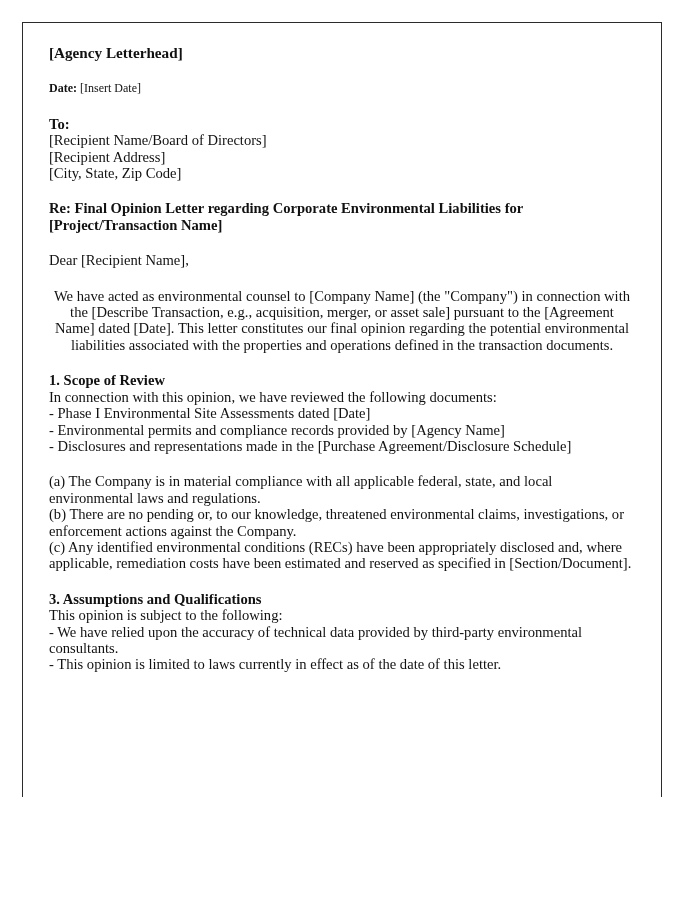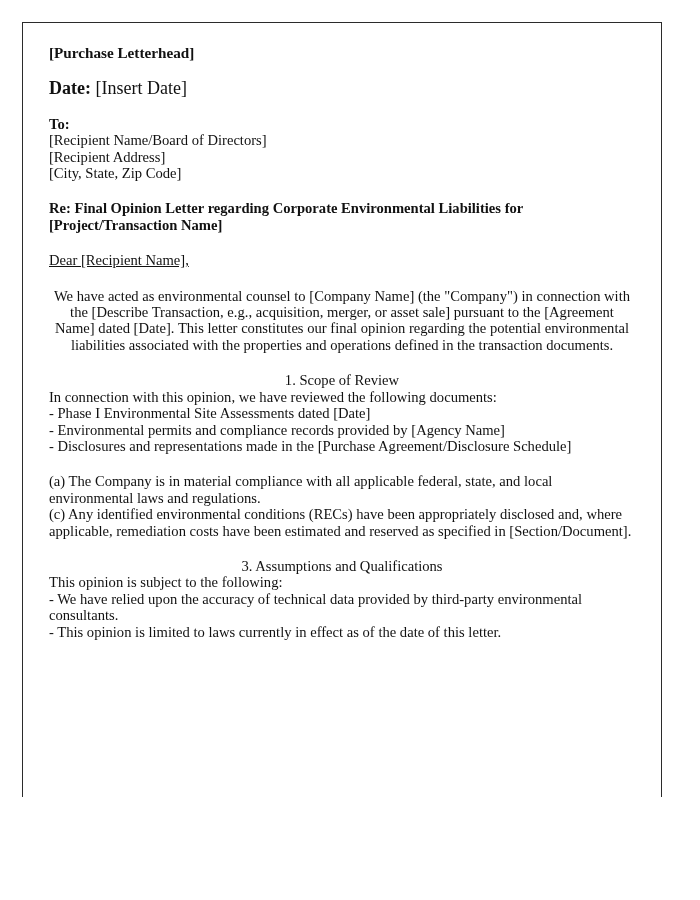--- a/index.html
+++ b/index.html
@@ -37,21 +37,21 @@
   }
 
   .letterhead {
     font-weight: bold;
     font-size: 15.2px;
     margin: 0 0 19px 0;
   }
 
   .date-line {
     margin: 0 0 19px 0;
-    font-size: 18px;
+    font-size: 12px;
   }
   .date-line .lbl {
     font-weight: bold;
   }
 
   .to-block {
     margin: 16px 0 19px 0;
   }
   .to-block .to-label {
     font-weight: bold;
@@ -61,54 +61,52 @@
     display: block;
   }
 
   .re-block {
     font-weight: bold;
     margin: 0 0 19px 0;
   }
 
   .salutation {
     margin: 0 0 19px 0;
-    text-decoration: underline;
   }
 
   .body-para {
     margin: 0 0 19px 0;
     text-align: center;
   }
 
   .section {
     margin: 0 0 19px 0;
   }
   .section-heading {
-    font-weight: normal;
+    font-weight: bold;
     display: block;
-    text-align: center;
   }
   .section-lead {
     display: block;
   }
   .section-item {
     display: block;
   }
 
   .section:last-child {
     margin-bottom: 0;
   }
 </style>
 </head>
 <body>
 
 <div class="page-sheet">
   <div class="page-inner">
 
-    <div class="letterhead">[Purchase Letterhead]</div>
+    <div class="letterhead">[Agency Letterhead]</div>
 
     <div class="date-line">
       <span class="lbl">Date:</span>
       <span>[Insert Date]</span>
     </div>
 
     <div class="to-block">
       <span class="to-label">To:</span>
       <span class="addr-line">[Recipient Name/Board of Directors]</span>
       <span class="addr-line">[Recipient Address]</span>
@@ -124,20 +122,21 @@
     <div class="section">
       <span class="section-heading">1. Scope of Review</span>
       <span class="section-lead">In connection with this opinion, we have reviewed the following documents:</span>
       <span class="section-item">- Phase I Environmental Site Assessments dated [Date]</span>
       <span class="section-item">- Environmental permits and compliance records provided by [Agency Name]</span>
       <span class="section-item">- Disclosures and representations made in the [Purchase Agreement/Disclosure Schedule]</span>
     </div>
 
     <div class="section">
       <span class="section-item">(a) The Company is in material compliance with all applicable federal, state, and local environmental laws and regulations.</span>
+      <span class="section-item">(b) There are no pending or, to our knowledge, threatened environmental claims, investigations, or enforcement actions against the Company.</span>
       <span class="section-item">(c) Any identified environmental conditions (RECs) have been appropriately disclosed and, where applicable, remediation costs have been estimated and reserved as specified in [Section/Document].</span>
     </div>
 
     <div class="section">
       <span class="section-heading">3. Assumptions and Qualifications</span>
       <span class="section-lead">This opinion is subject to the following:</span>
       <span class="section-item">- We have relied upon the accuracy of technical data provided by third-party environmental consultants.</span>
       <span class="section-item">- This opinion is limited to laws currently in effect as of the date of this letter.</span>
     </div>
 

